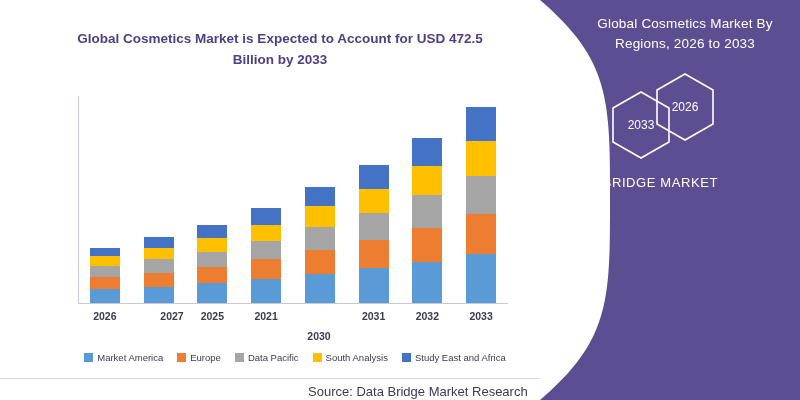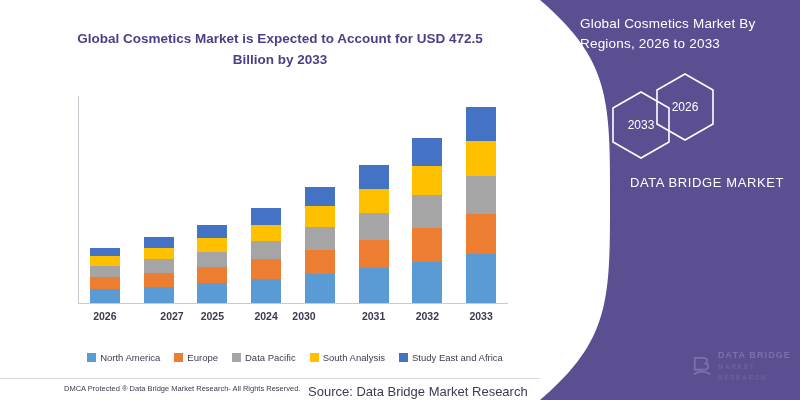--- a/index.html
+++ b/index.html
@@ -34,20 +34,21 @@
     height: 400px;
   }
   .panel-title {
     position: absolute;
     left: 40px;
     top: 14px;
     width: 210px;
     color: #ffffff;
     font-size: 13.5px;
     line-height: 20px;
+    text-align: center;
     letter-spacing: 0.2px;
   }
   .hexwrap {
     position: absolute;
     left: 52px;
     top: 72px;
     width: 180px;
     height: 80px;
   }
   .hex {
@@ -66,21 +67,21 @@
     left: 0;
   }
   #hex-2033 { left: 18px; top: 18px; }
   #hex-2026 { left: 62px; top: 0px; }
 
   .brand {
     position: absolute;
     left: 24px;
     top: 172px;
     width: 220px;
-    text-align: right;
+    text-align: left;
     color: #ffffff;
     font-size: 13px;
     line-height: 22px;
     letter-spacing: 0.6px;
   }
 
   
   .dbmr-logo {
     position: absolute;
     left: 152px;
@@ -276,52 +277,51 @@
           <div class="seg" style="height: 38.1111px; background: rgb(165, 165, 165);"></div>
           <div class="seg" style="height: 40.2889px; background: rgb(237, 125, 49);"></div>
           <div class="seg" style="height: 49px; background: rgb(91, 155, 213);"></div>
         </div>
       </div>
 
     <div class="x-labels">
         <div class="x-label" style="left: 4.875px;">2026</div>
         <div class="x-label" style="left: 72px;">2027</div>
         <div class="x-label" style="left: 112.375px;">2025</div>
-        <div class="x-label" style="left: 166.125px;">2024</div>
-        <div class="x-label" style="left: 204px;">2030</div>
+        <div class="x-label" style="left: 166.125px;">2021</div>
+        <div class="x-label" style="left: 219px; margin-top: 20px;">2030</div>
         <div class="x-label" style="left: 273.625px;">2031</div>
         <div class="x-label" style="left: 327.375px;">2032</div>
         <div class="x-label" style="left: 381.125px;">2033</div>
       </div>
 
     <div class="legend">
         <div class="legend-item">
           <span class="legend-swatch" style="background: rgb(91, 155, 213);"></span>
-          <span class="legend-text">North America</span>
+          <span class="legend-text">Market America</span>
         </div>
         <div class="legend-item">
           <span class="legend-swatch" style="background: rgb(237, 125, 49);"></span>
           <span class="legend-text">Europe</span>
         </div>
         <div class="legend-item">
           <span class="legend-swatch" style="background: rgb(165, 165, 165);"></span>
           <span class="legend-text">Data Pacific</span>
         </div>
         <div class="legend-item">
           <span class="legend-swatch" style="background: rgb(255, 192, 0);"></span>
           <span class="legend-text">South Analysis</span>
         </div>
         <div class="legend-item">
           <span class="legend-swatch" style="background: rgb(68, 114, 196);"></span>
           <span class="legend-text">Study East and Africa</span>
         </div>
       </div>
 
     <div class="footer">
-      <div class="footer-left">DMCA Protected ® Data Bridge Market Research- All Rights Reserved.</div>
       <div class="footer-right">Source: Data Bridge Market Research Market Analysis Study 2026</div>
     </div>
   </div>
 
   <div id="right-panel">
     <svg id="right-panel-curve" viewBox="0 0 260 400" preserveAspectRatio="none">
       <path d="M0,0 L260,0 L260,400 L0,400 C70,340 70,300 70,200 C70,100 70,60 0,0 Z" fill="#5b4f91"></path>
       <path d="M0,0 C70,60 70,100 70,200 C70,300 70,340 0,400 L0,0 Z" fill="#ffffff"></path>
     </svg>
 
@@ -341,25 +341,15 @@
           <polygon points="31,2 59,18 59,52 31,68 3,52 3,18" fill="none" stroke="#ffffff" stroke-width="1.6"></polygon>
         </svg>
         <div class="hex-label">2026</div>
       </div>
     </div>
 
     <div class="brand">
       <div>DATA BRIDGE MARKET</div>
     </div>
 
-    <div class="dbmr-logo">
-      <svg class="dbmr-mark" viewBox="0 0 22 24">
-        <path d="M3 2 L12 2 C17 2 18 6 15 8 C19 9 19 15 13 15 L3 15 Z" fill="none" stroke="#7c6fae" stroke-width="2"></path>
-        <path d="M2 20 C7 16 15 16 20 20" fill="none" stroke="#7c6fae" stroke-width="2"></path>
-      </svg>
-      <div class="dbmr-text">
-        <span>DATA BRIDGE</span>
-        <span class="sub">MARKET RESEARCH</span>
-      </div>
-    </div>
   </div>
 
 </div>
 
 </body></html>

